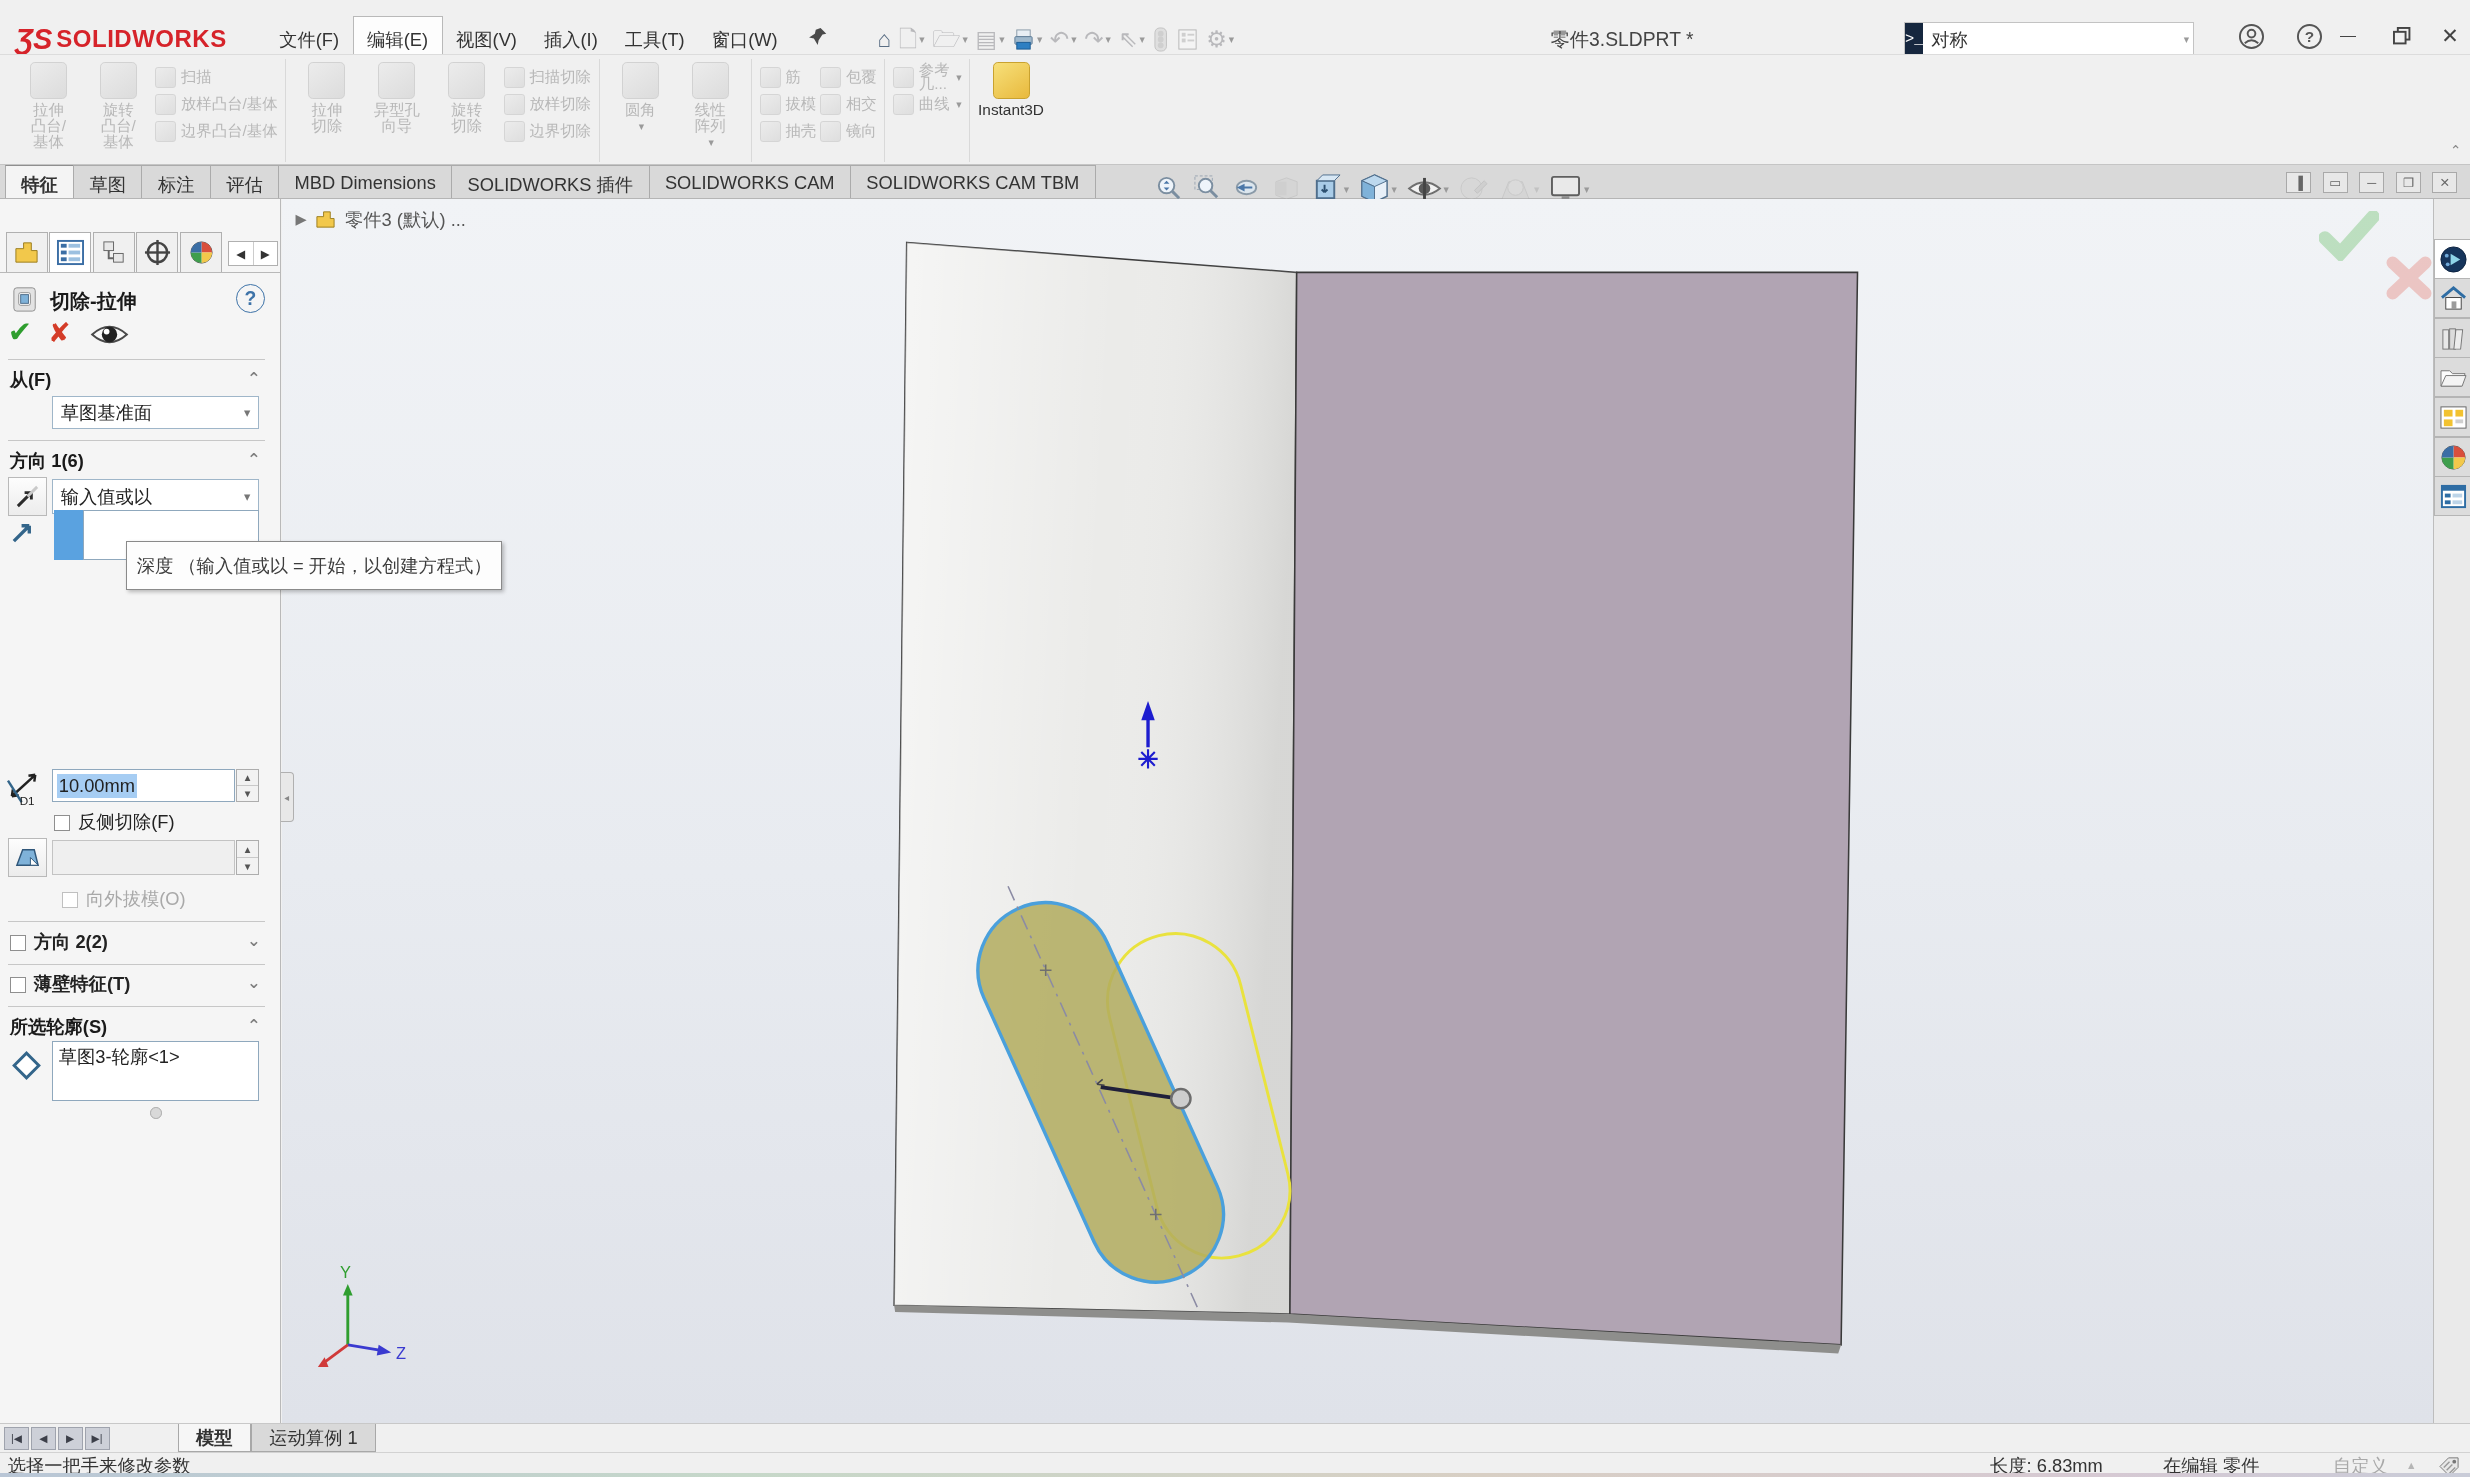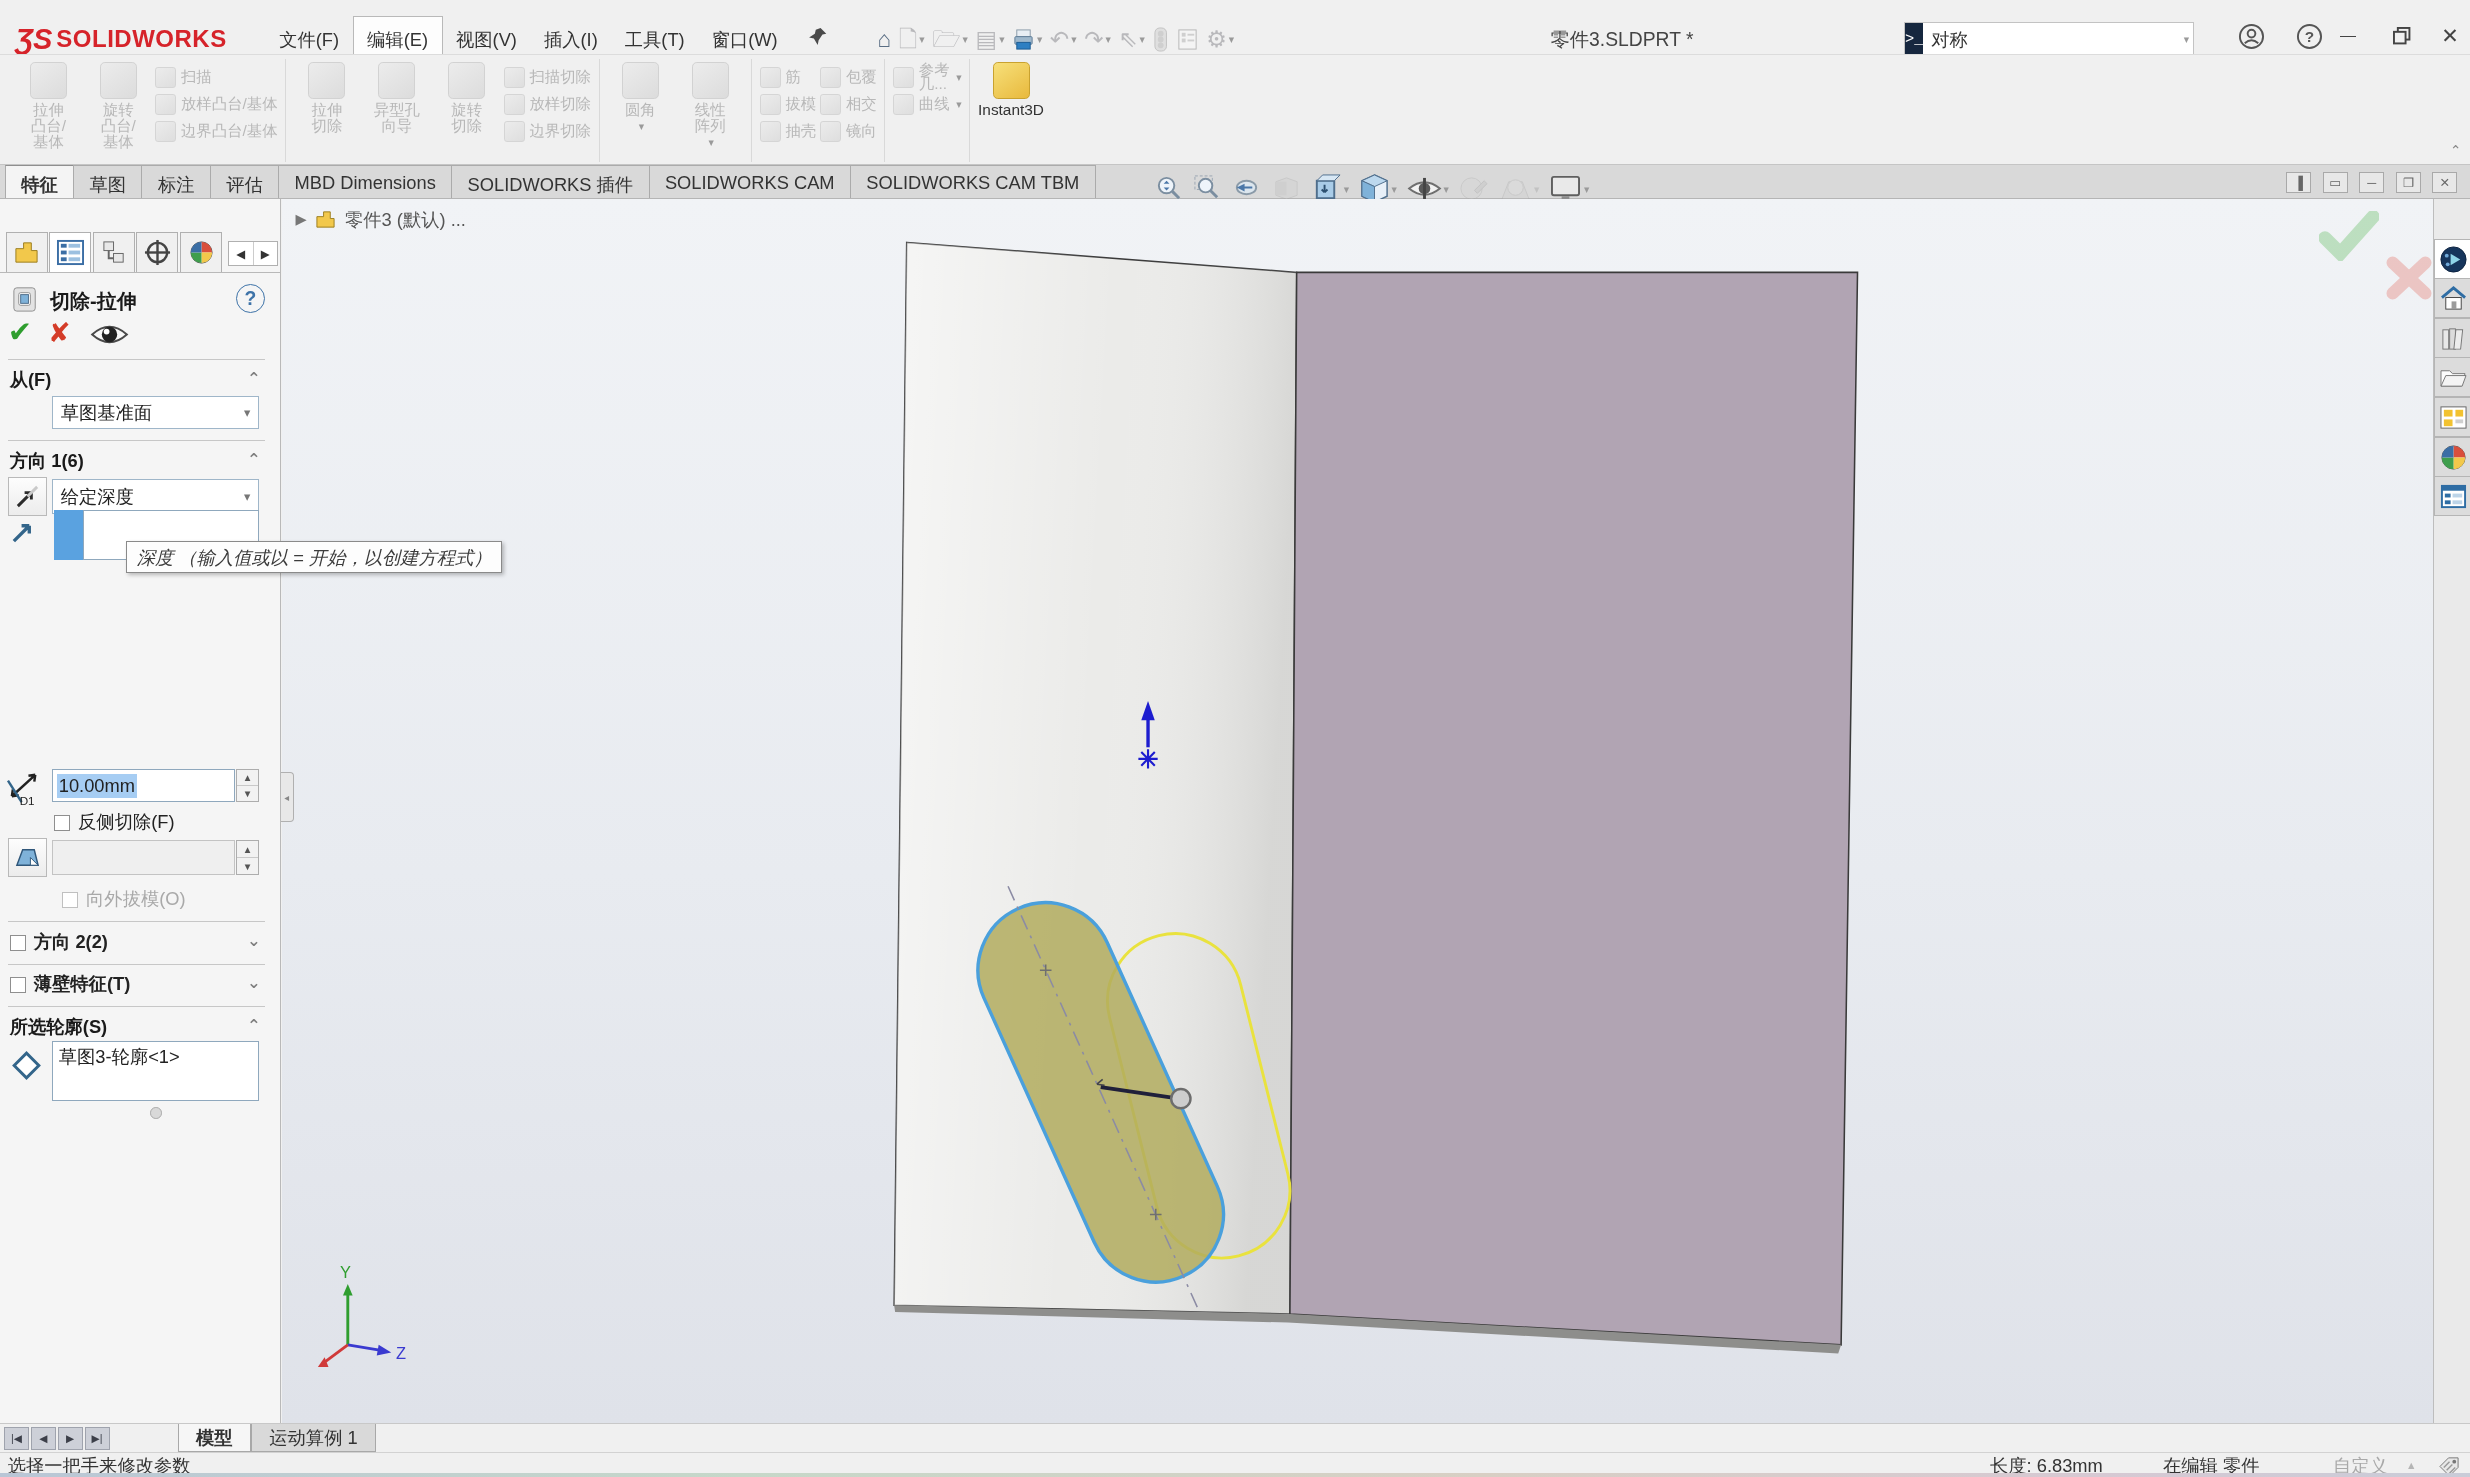--- a/index.html
+++ b/index.html
@@ -52,21 +52,21 @@
   .sec-head{position:absolute;left:9.7px;font-weight:bold;font-size:18.3px;color:#1a1a1a;}
   .chev{position:absolute;right:19.3px;color:#7d7d7d;font-size:16.4px;font-weight:bold;}
   .dropdown{position:absolute;height:33px;background:#fff;border:1px solid #9fb6c9;display:flex;align-items:center;padding:0 7.7px;font-size:18.3px;color:#222;}
   .dropdown .dd-caret{margin-left:auto;color:#777;font-size:12.6px;}
   .spin{position:absolute;width:23px;height:33px;border:1px solid #adadad;background:#f2f2f2;display:flex;flex-direction:column;}
   .spin div{flex:1;display:flex;align-items:center;justify-content:center;font-size:9.7px;color:#555;border-bottom:1px solid #c9c9c9;}
   .spin div:last-child{border-bottom:none;}
   .cb{width:16.4px;height:16.4px;border:1px solid #8f8f8f;background:#fff;display:inline-block;vertical-align:-2.9px;margin-right:7.7px;}
   .cb.dis{border-color:#c0c0c0;}
   .pm-btnicon{position:absolute;width:39px;height:39px;border:1px solid #b9b9b9;background:linear-gradient(#fdfdfd,#ececec);display:flex;align-items:center;justify-content:center;}
-  #tooltip{position:absolute;left:126px;top:541px;height:32px;background:#fdfdfd;border:1px solid #8a8a8a;box-shadow:1.9px 1.9px 3.9px rgba(0,0,0,.25);display:flex;align-items:center;padding:0 9.7px;font-size:18.3px;color:#3c3c3c;white-space:nowrap;z-index:60;font-style:italic;}
+  #tooltip{position:absolute;left:126px;top:541px;height:49px;background:#fdfdfd;border:1px solid #8a8a8a;box-shadow:1.9px 1.9px 3.9px rgba(0,0,0,.25);display:flex;align-items:center;padding:0 9.7px;font-size:18.3px;color:#3c3c3c;white-space:nowrap;z-index:60;}
   #panel-slide-tab{position:absolute;left:281px;top:772px;width:12.6px;height:50px;background:#e8e8e8;border:1px solid #b0b0b0;border-left:none;border-radius:0 3.9px 3.9px 0;z-index:5;display:flex;align-items:center;justify-content:center;font-size:9.7px;color:#888;}
   
   #viewport{position:absolute;left:282px;top:199px;width:2151px;height:1224px;background:linear-gradient(180deg,#f1f3f6 0%,#e8ebf0 55%,#dfe2e9 100%);overflow:hidden;}
   #doctab{position:absolute;left:13.5px;top:7.7px;display:flex;align-items:center;gap:7.7px;color:#555;font-size:18.3px;}
   #confirm-check{position:absolute;left:2037px;top:11.6px;opacity:.45;}
   #confirm-x{position:absolute;left:2103px;top:56px;opacity:.5;}
   
   #taskpane{position:absolute;left:2433px;top:199px;width:38px;height:1224px;background:#eaeaea;border-left:1px solid #bdbdbd;}
   .tp-btn{position:absolute;left:0;width:38px;height:40px;border:1px solid #b5b5b5;background:#dcdcdc;display:flex;align-items:center;justify-content:center;}
   .tp-btn.active{background:#ffffff;}
@@ -416,21 +416,21 @@
 
     <span class="sec-head" style="top:249px;">方向 1(6)</span>
     <span class="chev" style="top:251px;">⌃</span>
     <div class="pm-btnicon" style="left:7.7px;top:278px;">
       <svg width="27" height="27" viewBox="0 0 28 28">
           <path d="M4 24 L18 10 M18 10 h-7 M18 10 v7" stroke="#2b2b2b" stroke-width="3" fill="none"></path>
           <path d="M24 4 L14 14" stroke="#c9c9c9" stroke-width="3" fill="none"></path>
         </svg>
     </div>
     <div class="dropdown" style="left:52px;top:280px;width:207px;height:35px;">
-      <span>给定深度</span>
+      <span>输入值或以</span>
       <span class="dd-caret">▾</span>
     </div>
     <svg style="position:absolute;left:9.7px;top:319px;" width="27" height="27" viewBox="0 0 28 28">
         <path d="M4 24 L20 8 M20 8 h-8 M20 8 v8" stroke="#33658a" stroke-width="3.5" fill="none"></path>
       </svg>
     <div style="position:absolute;left:54px;top:311px;width:29px;height:50px;background:#5aa2e0;"></div>
     <div style="position:absolute;left:83px;top:311px;width:176px;height:50px;background:#fff;border:1px solid #8fa8bd;"></div>
 
     <svg style="position:absolute;left:5.8px;top:568px;font-size:19px" width="41" height="39" viewBox="0 0 42 40">
       <path d="M6 30 L30 8 M6 30 l7 -1 M6 30 l1 -7 M30 8 l-7 1 M30 8 l-1 7" stroke="#222" stroke-width="2.5" fill="none"></path>

